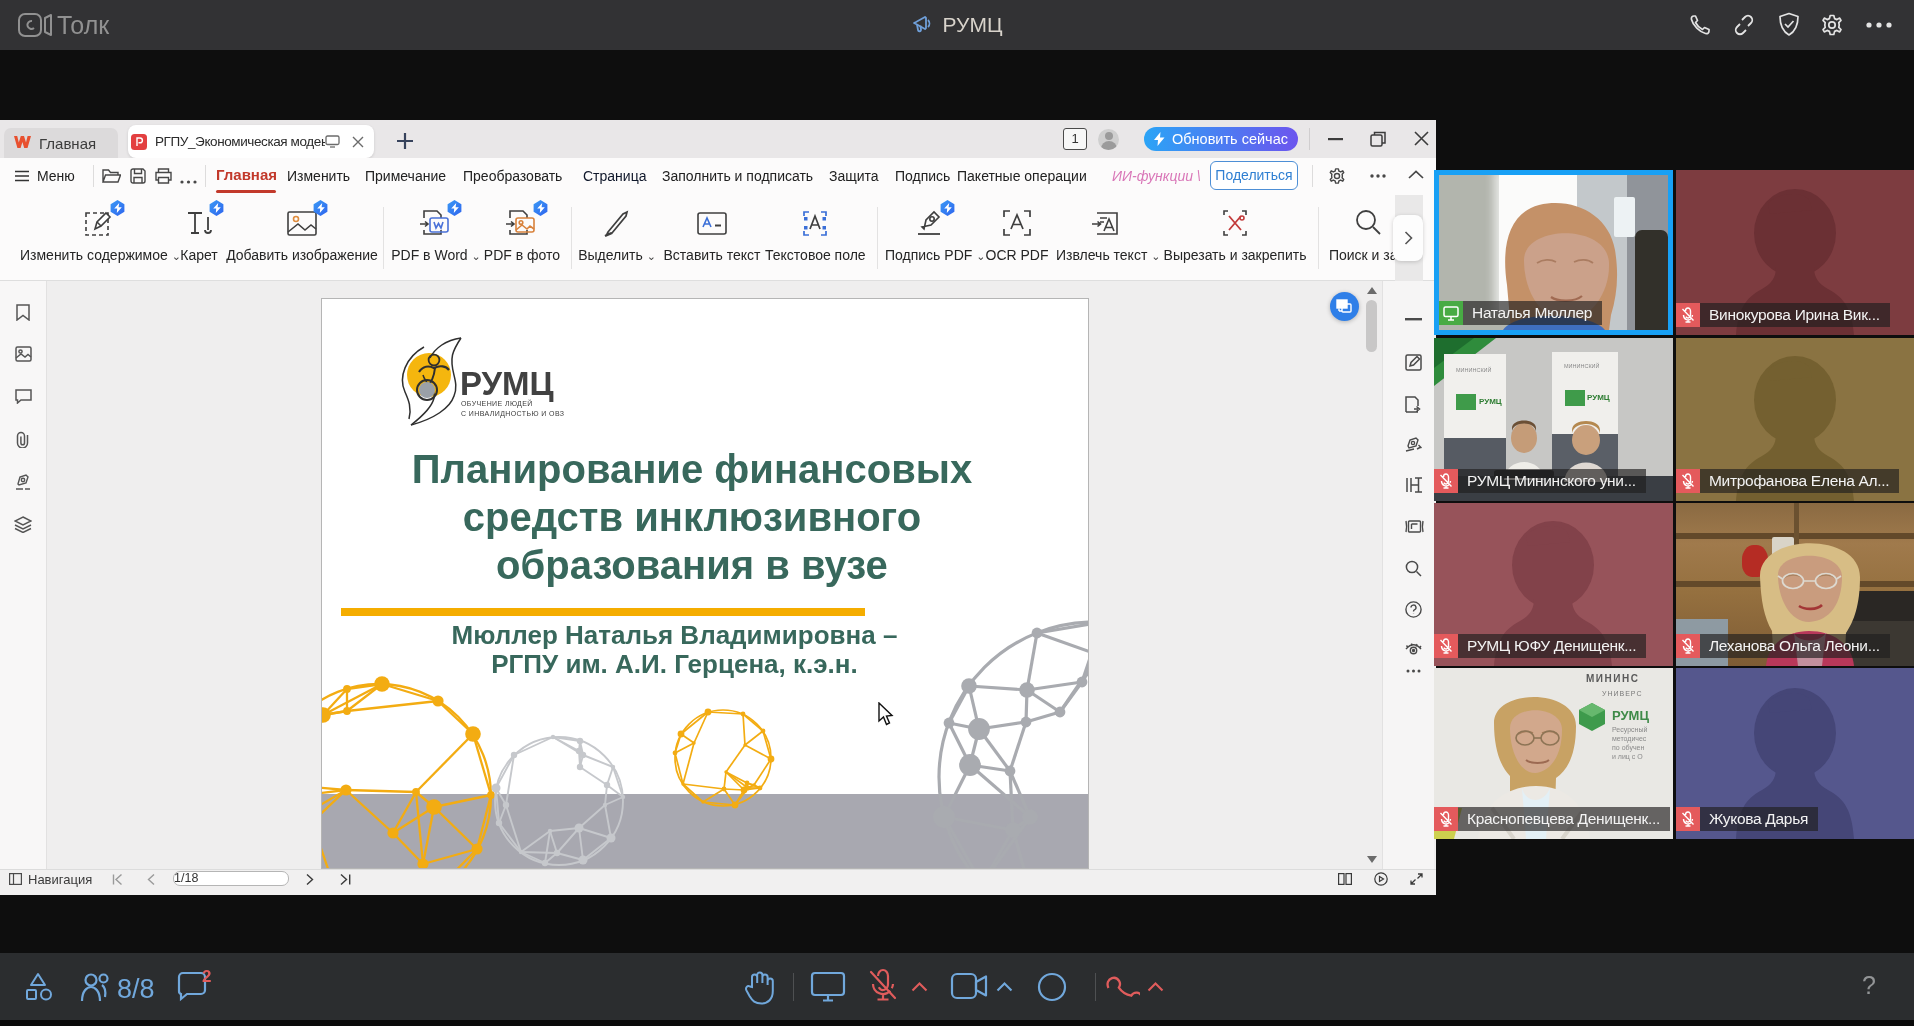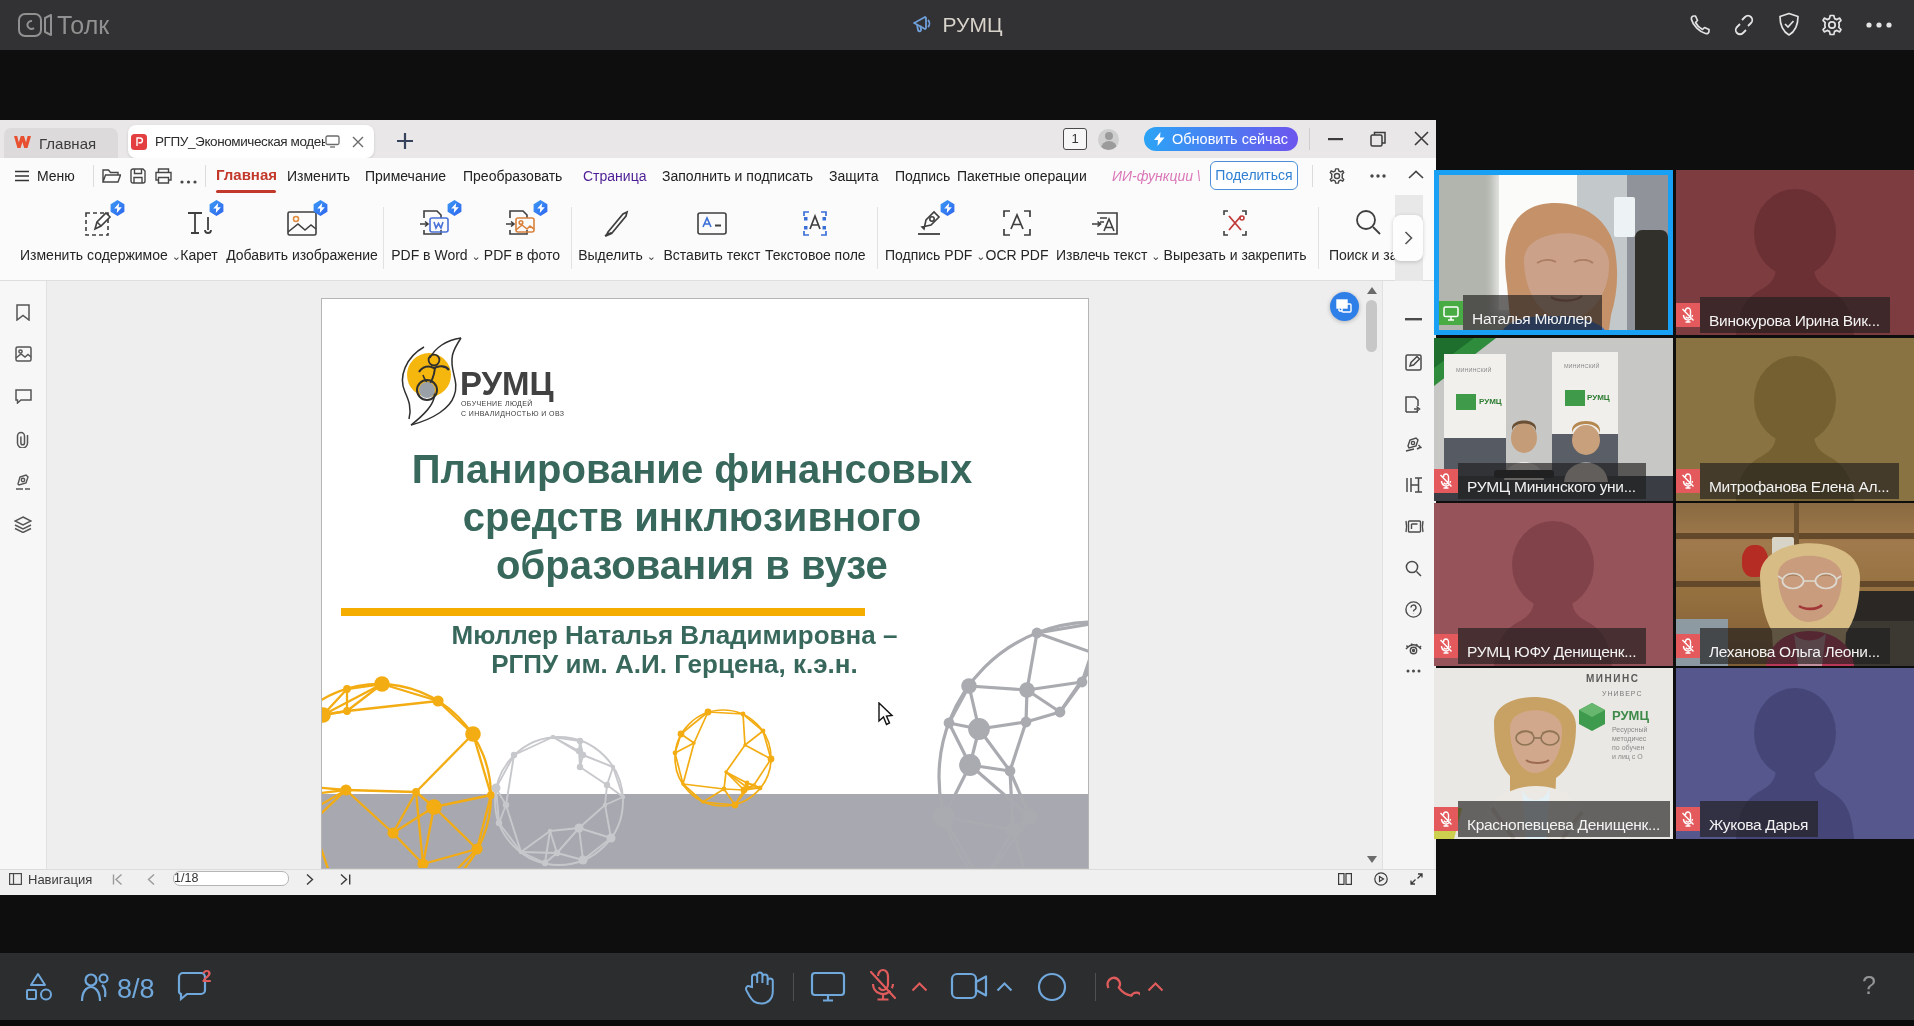--- a/index.html
+++ b/index.html
@@ -30,21 +30,21 @@
 #rumclogo { position:absolute; left:74px; top:36px; width:160px; height:92px; }
 .stitle { position:absolute; left:0px; top:146px; width:740px; text-align:center; font-size:40px; font-weight:bold; color:#38685c; line-height:48px; }
 .srule { position:absolute; left:19px; top:309px; width:524px; height:8px; background:#f5ad00; }
 .sauthor { position:absolute; left:4px; top:322px; width:697px; text-align:center; font-size:26px; font-weight:bold; color:#38685c; line-height:29px; }
 
 #videos { position:absolute; left:1434px; top:170px; width:480px; height:669px; }
 .tile { position:absolute; overflow:hidden; }
 .vlabel { position:absolute; left:0px; bottom:8px; display:flex; align-items:center; height:24px; }
 .vlabel .mic { width:24px; height:24px; flex:0 0 24px; background:#e45a5c; display:flex; align-items:center; justify-content:center; }
 .vlabel .mic.green { background:#48ab44; }
-.vlabel .nm { background:rgba(32,30,30,0.66); color:#f3f3f3; font-size:15.5px; letter-spacing:-0.3px; padding:12px 10px 0 9px; line-height:24px; white-space:nowrap; }
+.vlabel .nm { background:rgba(32,30,30,0.66); color:#f3f3f3; font-size:15.5px; letter-spacing:-0.3px; padding:0 10px 0 9px; line-height:24px; white-space:nowrap; }
 
 #botbar { position:absolute; left:0; top:953px; width:1914px; height:67px; background:#2b2d2f; }
 </style>
 </head>
 <body>
 <div id="stage">
   <div id="topbar">
     <svg class="abs" style="left:18px;top:13px" width="34" height="24" viewBox="0 0 34 24" fill="none" stroke="#919191" stroke-width="2">
       <rect x="1" y="1" width="22" height="22" rx="6"></rect>
       <path d="M14 8 a4 4 0 1 0 2 7" fill="none"></path>
@@ -147,21 +147,21 @@
           <circle cx="2" cy="2" r="1.6"></circle>
           <circle cx="8.5" cy="2" r="1.6"></circle>
           <circle cx="15" cy="2" r="1.6"></circle>
         </svg>
       <div class="abs" style="left:205px;top:7px;width:1px;height:22px;background:#dddcdc"></div>
       <span class="abs" style="left:216px;top:8px;font-size:15px;color:#c2392b;font-weight:bold">Главная</span>
       <div class="abs" style="left:216px;top:32px;width:60px;height:3px;background:#c2392b;border-radius:2px"></div>
       <span class="abs" style="left:287px;top:10px;font-size:14px;color:#212121">Изменить</span>
       <span class="abs" style="left:365px;top:10px;font-size:14px;color:#212121">Примечание</span>
       <span class="abs" style="left:463px;top:10px;font-size:14px;color:#212121">Преобразовать</span>
-      <span class="abs" style="left:583px;top:10px;font-size:14px;color:#4c1d95">Страница</span>
+      <span class="abs" style="left:583px;top:10px;font-size:14px;color:#0f172a">Страница</span>
       <span class="abs" style="left:662px;top:10px;font-size:14px;color:#212121">Заполнить и подписать</span>
       <span class="abs" style="left:829px;top:10px;font-size:14px;color:#212121">Защита</span>
       <span class="abs" style="left:895px;top:10px;font-size:14px;color:#212121">Подпись</span>
       <span class="abs" style="left:957px;top:10px;font-size:14px;color:#212121">Пакетные операции</span>
       <span class="abs" style="left:1112px;top:10px;font-size:14px;color:#d977b8;font-style:italic">ИИ-функции \</span>
       <div class="abs" style="left:1210px;top:3px;width:88px;height:29px;border:1.5px solid #4d8fd6;border-radius:6px;background:#fff;text-align:center;line-height:27px;font-size:14px;color:#2f7fd2">Поделиться</div>
       <div class="abs" style="left:1312px;top:7px;width:1px;height:22px;background:#dddcdc"></div>
       <svg class="abs" style="left:1328px;top:9px" width="18" height="18" viewBox="0 0 24 24" fill="none" stroke="#474747" stroke-width="1.9">
           <circle cx="12" cy="12" r="3.4"></circle>
           <path d="M12 2.5 L13.8 2.5 L14.6 5.6 L16.9 6.6 L19.7 5.1 L21 7.4 L18.8 9.6 L19.2 12 L18.8 14.4 L21 16.6 L19.7 18.9 L16.9 17.4 L14.6 18.4 L13.8 21.5 L10.2 21.5 L9.4 18.4 L7.1 17.4 L4.3 18.9 L3 16.6 L5.2 14.4 L4.8 12 L5.2 9.6 L3 7.4 L4.3 5.1 L7.1 6.6 L9.4 5.6 L10.2 2.5 Z" stroke-linejoin="round"></path>

